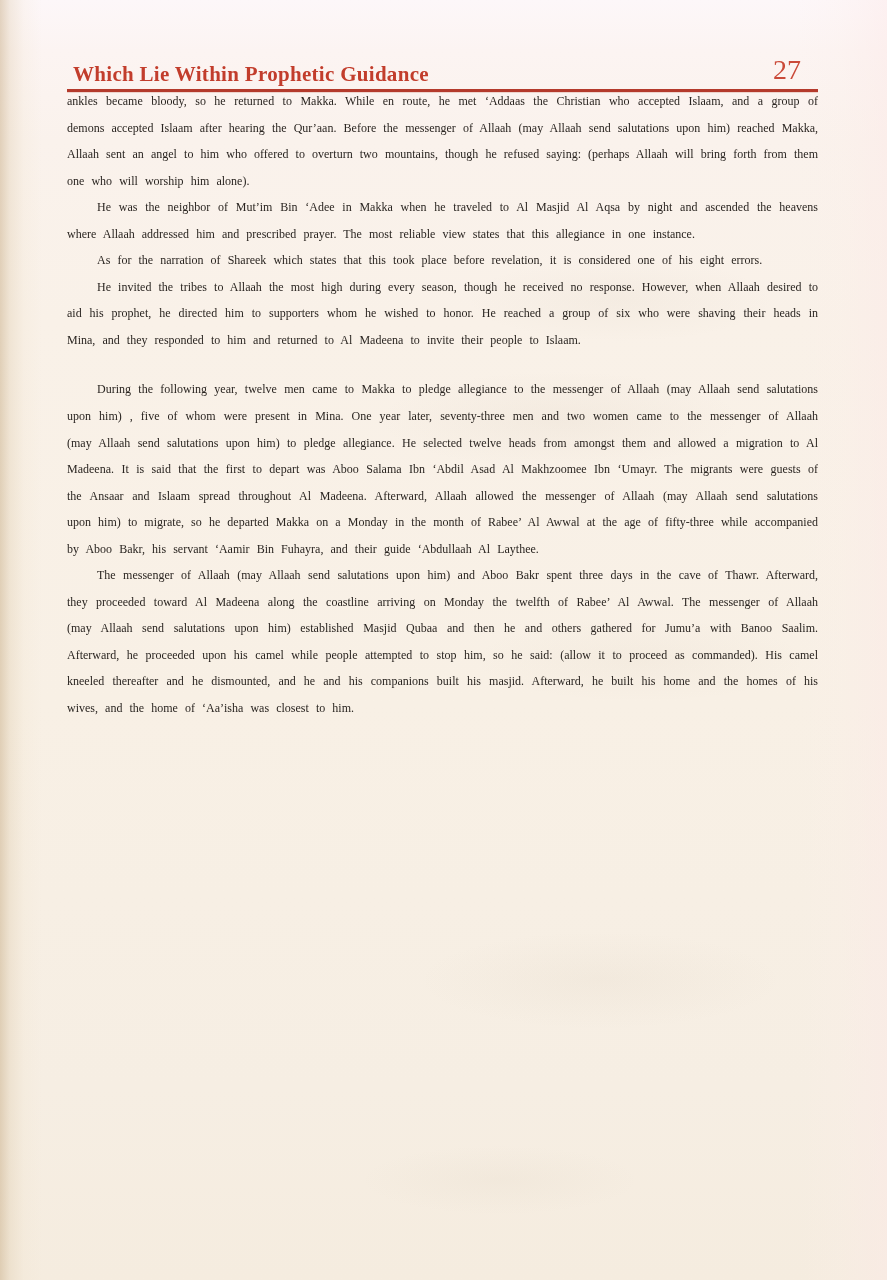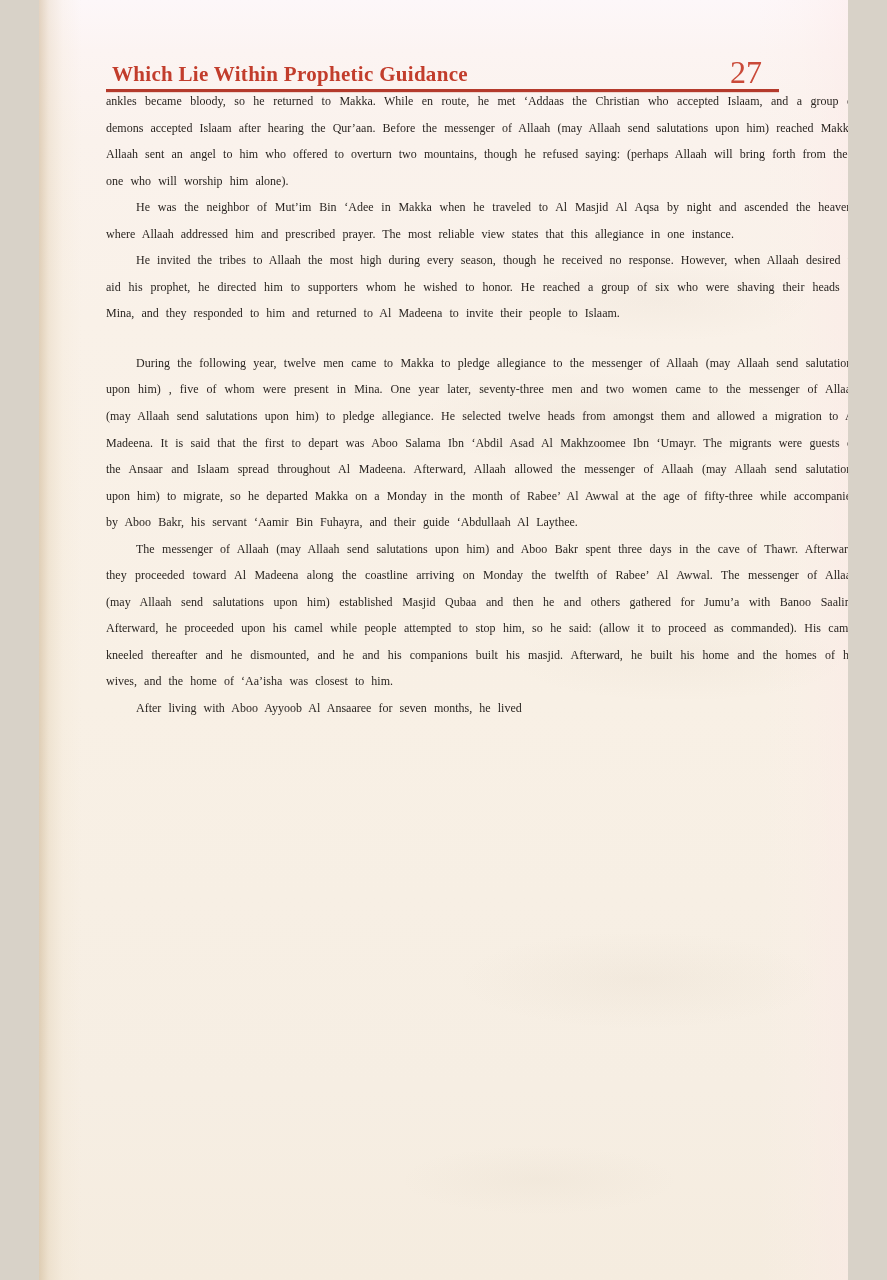--- a/index.html
+++ b/index.html
@@ -1,19 +1,19 @@
 <!DOCTYPE html>
 <html><head>
 <meta charset="utf-8">
 <style>
   html, body { margin: 0; padding: 0; background: #d8d2c8; }
 
   .page {
     position: relative;
-    width: 809px;
+    width: 887px;
     height: 1280px;
     margin: 0 auto;
     overflow: hidden;
     font-family: "Liberation Serif", serif;
     background:
       linear-gradient(270deg, rgba(252,233,232,0.45) 0px, rgba(252,238,234,0.2) 45px, rgba(0,0,0,0) 90px),
       linear-gradient(90deg, rgba(200,174,136,0.5) 0px, rgba(219,199,166,0.3) 10px, rgba(238,224,199,0.16) 24px, rgba(0,0,0,0) 42px),
       linear-gradient(180deg, #fdf7f9 0%, #fcf4f2 4%, #faf2ec 11%, #f9f1e8 25%, #f8f0e5 55%, #f6eee3 85%, #f5ecdf 100%);
   }
 
@@ -46,21 +46,21 @@
     font-weight: bold;
     letter-spacing: 0.3px;
     color: #c23d2c;
     white-space: nowrap;
   }
 
   .page-number {
     position: absolute;
     right: 17px;
     top: -6px;
-    font-size: 32px;
+    font-size: 28px;
     font-weight: normal;
     color: #ca4a39;
   }
 
   .header-rule {
     position: absolute;
     left: 67px;
     right: 69px;
     top: 89px;
     height: 3px;
@@ -100,19 +100,19 @@
   <div class="header">
     <div class="header-title">Which Lie Within Prophetic Guidance</div>
     <div class="page-number">27</div>
   </div>
 
   <div class="header-rule"></div>
 
   <div class="body-text">
     <p class="continued">ankles became bloody, so he returned to Makka. While en route, he met ‘Addaas the Christian who accepted Islaam, and a group of demons accepted Islaam after hearing the Qur’aan. Before the messenger of Allaah (may Allaah send salutations upon him) reached Makka, Allaah sent an angel to him who offered to overturn two mountains, though he refused saying: (perhaps Allaah will bring forth from them one who will worship him alone).</p>
     <p>He was the neighbor of Mut’im Bin ‘Adee in Makka when he traveled to Al Masjid Al Aqsa by night and ascended the heavens where Allaah addressed him and prescribed prayer. The most reliable view states that this allegiance in one instance.</p>
+    <p>As for the narration of Shareek which states that this took place before revelation, it is considered one of his eight errors.</p>
     <p>He invited the tribes to Allaah the most high during every season, though he received no response. However, when Allaah desired to aid his prophet, he directed him to supporters whom he wished to honor. He reached a group of six who were shaving their heads in Mina, and they responded to him and returned to Al Madeena to invite their people to Islaam.</p>
     <p class="gap-top">During the following year, twelve men came to Makka to pledge allegiance to the messenger of Allaah (may Allaah send salutations upon him) , five of whom were present in Mina. One year later, seventy-three men and two women came to the messenger of Allaah (may Allaah send salutations upon him) to pledge allegiance. He selected twelve heads from amongst them and allowed a migration to Al Madeena. It is said that the first to depart was Aboo Salama Ibn ‘Abdil Asad Al Makhzoomee Ibn ‘Umayr. The migrants were guests of the Ansaar and Islaam spread throughout Al Madeena. Afterward, Allaah allowed the messenger of Allaah (may Allaah send salutations upon him) to migrate, so he departed Makka on a Monday in the month of Rabee’ Al Awwal at the age of fifty-three while accompanied by Aboo Bakr, his servant ‘Aamir Bin Fuhayra, and their guide ‘Abdullaah Al Laythee.</p>
     <p>The messenger of Allaah (may Allaah send salutations upon him) and Aboo Bakr spent three days in the cave of Thawr. Afterward, they proceeded toward Al Madeena along the coastline arriving on Monday the twelfth of Rabee’ Al Awwal. The messenger of Allaah (may Allaah send salutations upon him) established Masjid Qubaa and then he and others gathered for Jumu’a with Banoo Saalim. Afterward, he proceeded upon his camel while people attempted to stop him, so he said: (allow it to proceed as commanded). His camel kneeled thereafter and he dismounted, and he and his companions built his masjid. Afterward, he built his home and the homes of his wives, and the home of ‘Aa’isha was closest to him.</p>
-    <p>After living with Aboo Ayyoob Al Ansaaree for seven months, he lived</p>
   </div>
 
 </div>
 
 </body></html>

